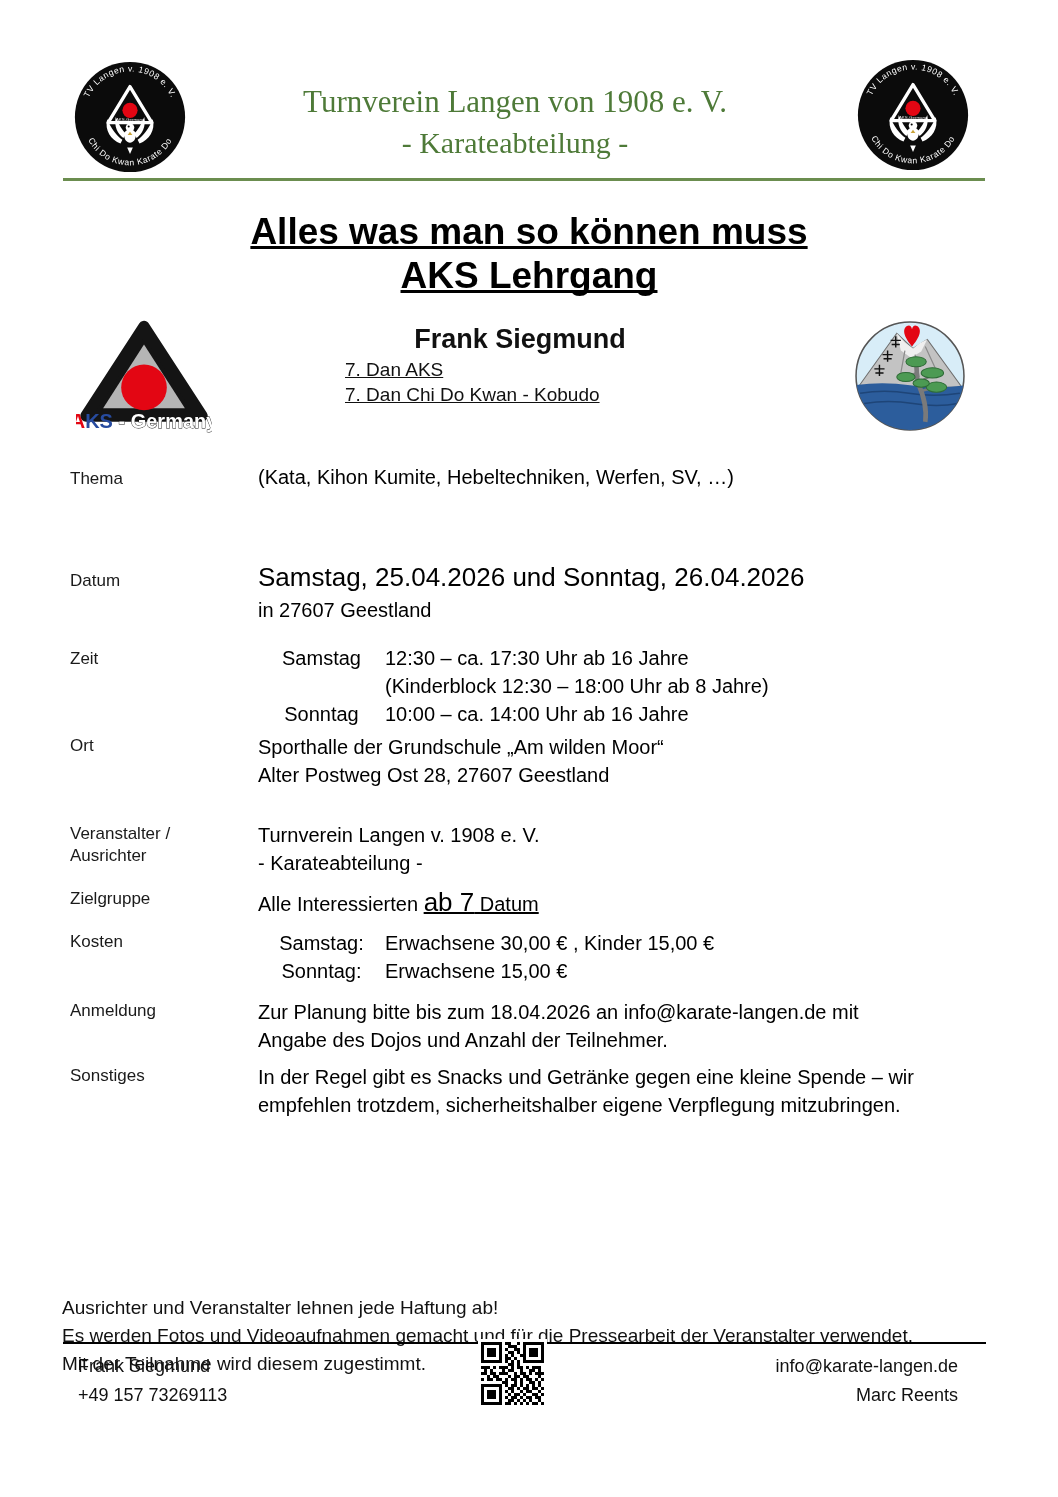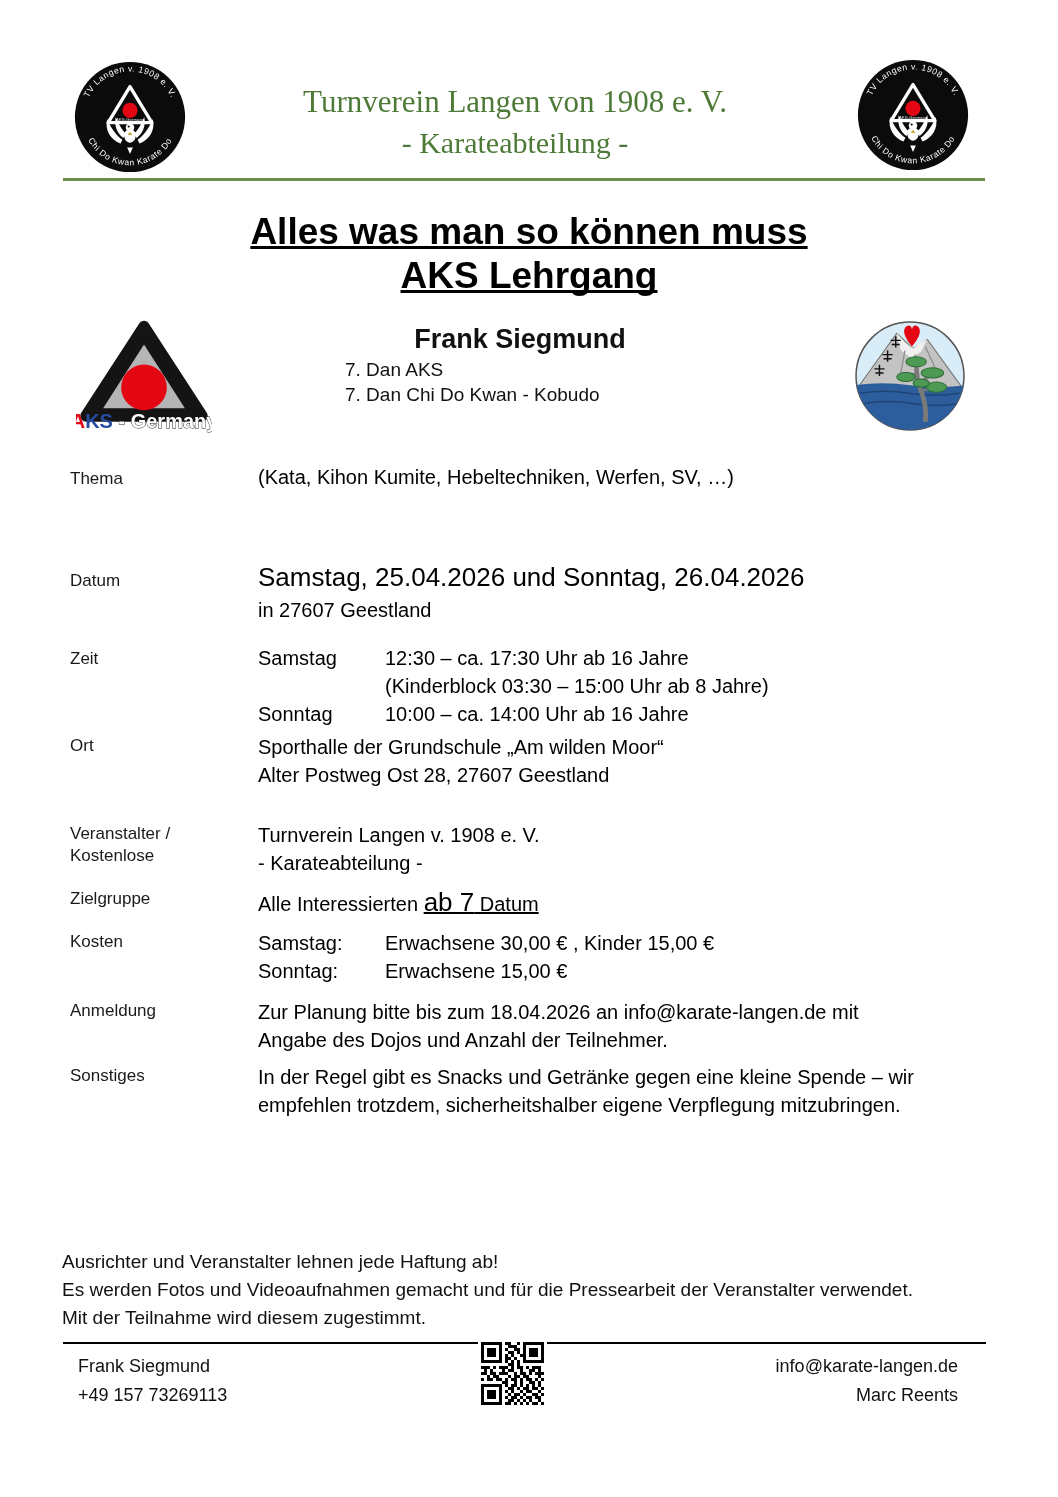--- a/index.html
+++ b/index.html
@@ -22,34 +22,34 @@
   
   .main-title { position:absolute; top:210px; left:0; width:100%; text-align:center;
     font-size:37px; font-weight:700; line-height:44px; color:#000; }
   .main-title div { text-decoration:underline; text-decoration-thickness:3px; text-decoration-skip-ink:none; }
 
   
   .aks-logo { position:absolute; left:76px; top:318px; width:136px; height:116px; }
   .wado-logo { position:absolute; left:854px; top:320px; width:112px; height:112px; }
   .instructor-name { position:absolute; top:324px; left:0; width:1040px; text-align:center;
     font-size:27px; font-weight:700; }
-  .rank { position:absolute; left:345px; font-size:19px; }
+  .rank { position:absolute; left:345px; font-size:19px;text-decoration:underline; }
 
   
   .lbl { position:absolute; left:70px; font-size:17px; color:#1a1a1a; line-height:22px; }
   .content { position:absolute; left:258px; font-size:20px; line-height:28px; color:#000; }
   .datum-big { font-size:26px; line-height:30px; }
   .small-note { font-size:17px; }
-  .zrow { display:flex; }
+  .zrow { display:flex;text-align:center; }
   .zday { width:127px; flex:none; }
   .zg-u { text-decoration:underline; text-decoration-skip-ink:none; }
   .zg-big { font-size:26px; }
 
   
-  .disclaimer { position:absolute; left:62px; top:1248px; width:880px; font-size:19px; line-height:28px; }
+  .disclaimer { position:absolute; left:62px; top:1294px; width:880px; font-size:19px; line-height:28px; }
 
   
   .footer-rule { position:absolute; top:1342px; left:63px; width:923px; height:2px; background:#000; }
   .footer-left { position:absolute; left:78px; top:1352px; font-size:18px; line-height:29px; }
   .footer-right { position:absolute; left:600px; top:1352px; width:358px; text-align:right;
     font-size:18px; line-height:29px; }
   .qr-wrap { position:absolute; left:478px; top:1339px; width:69px; height:69px;
     background:#fff; padding:3px; z-index:2; }
   .qr-grid { position:relative; width:63px; height:63px; background:#fff; }
   .qr-grid b { position:absolute; width:3px; height:3px; background:#000; }
@@ -177,37 +177,37 @@
   <div class="content" style="top:596px">in 27607 Geestland</div>
 
   <div class="lbl" style="top:648px">Zeit</div>
   <div class="content" style="top:644px">
     <div class="zrow">
       <span class="zday">Samstag</span>
       <span>12:30 – ca. 17:30 Uhr ab 16 Jahre</span>
     </div>
     <div class="zrow">
       <span class="zday"></span>
-      <span>(Kinderblock 03:30 – 15:00 Uhr ab 8 Jahre)</span>
+      <span>(Kinderblock 12:30 – 18:00 Uhr ab 8 Jahre)</span>
     </div>
     <div class="zrow">
       <span class="zday">Sonntag</span>
       <span>10:00 – ca. 14:00 Uhr ab 16 Jahre</span>
     </div>
   </div>
 
   <div class="lbl" style="top:735px">Ort</div>
   <div class="content" style="top:733px">
     <div>Sporthalle der Grundschule „Am wilden Moor“</div>
     <div>Alter Postweg Ost 28, 27607 Geestland</div>
   </div>
 
   <div class="lbl" style="top:823px">
     <div>Veranstalter /</div>
-    <div>Kostenlose</div>
+    <div>Ausrichter</div>
   </div>
   <div class="content" style="top:821px">
     <div>Turnverein Langen v. 1908 e. V.</div>
     <div>- Karateabteilung -</div>
   </div>
 
   <div class="lbl" style="top:888px">Zielgruppe</div>
   <div class="content" style="top:888px">
     <span>Alle Interessierten </span><span class="zg-u"><span class="zg-big">ab 7</span><span> Datum</span></span>
   </div>

